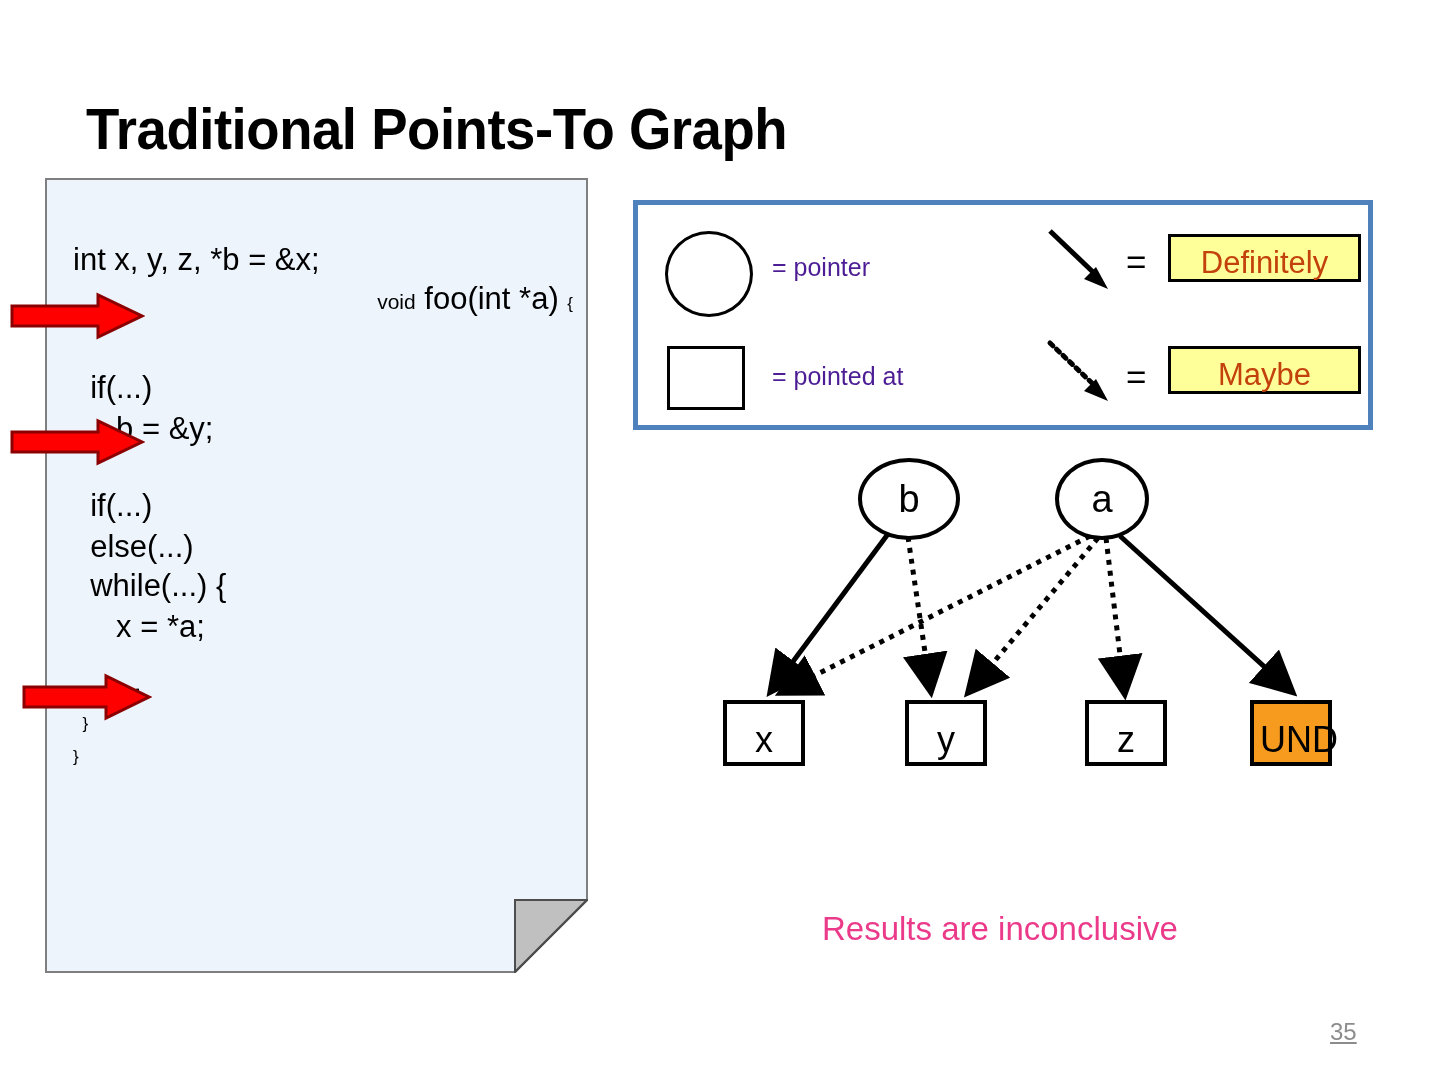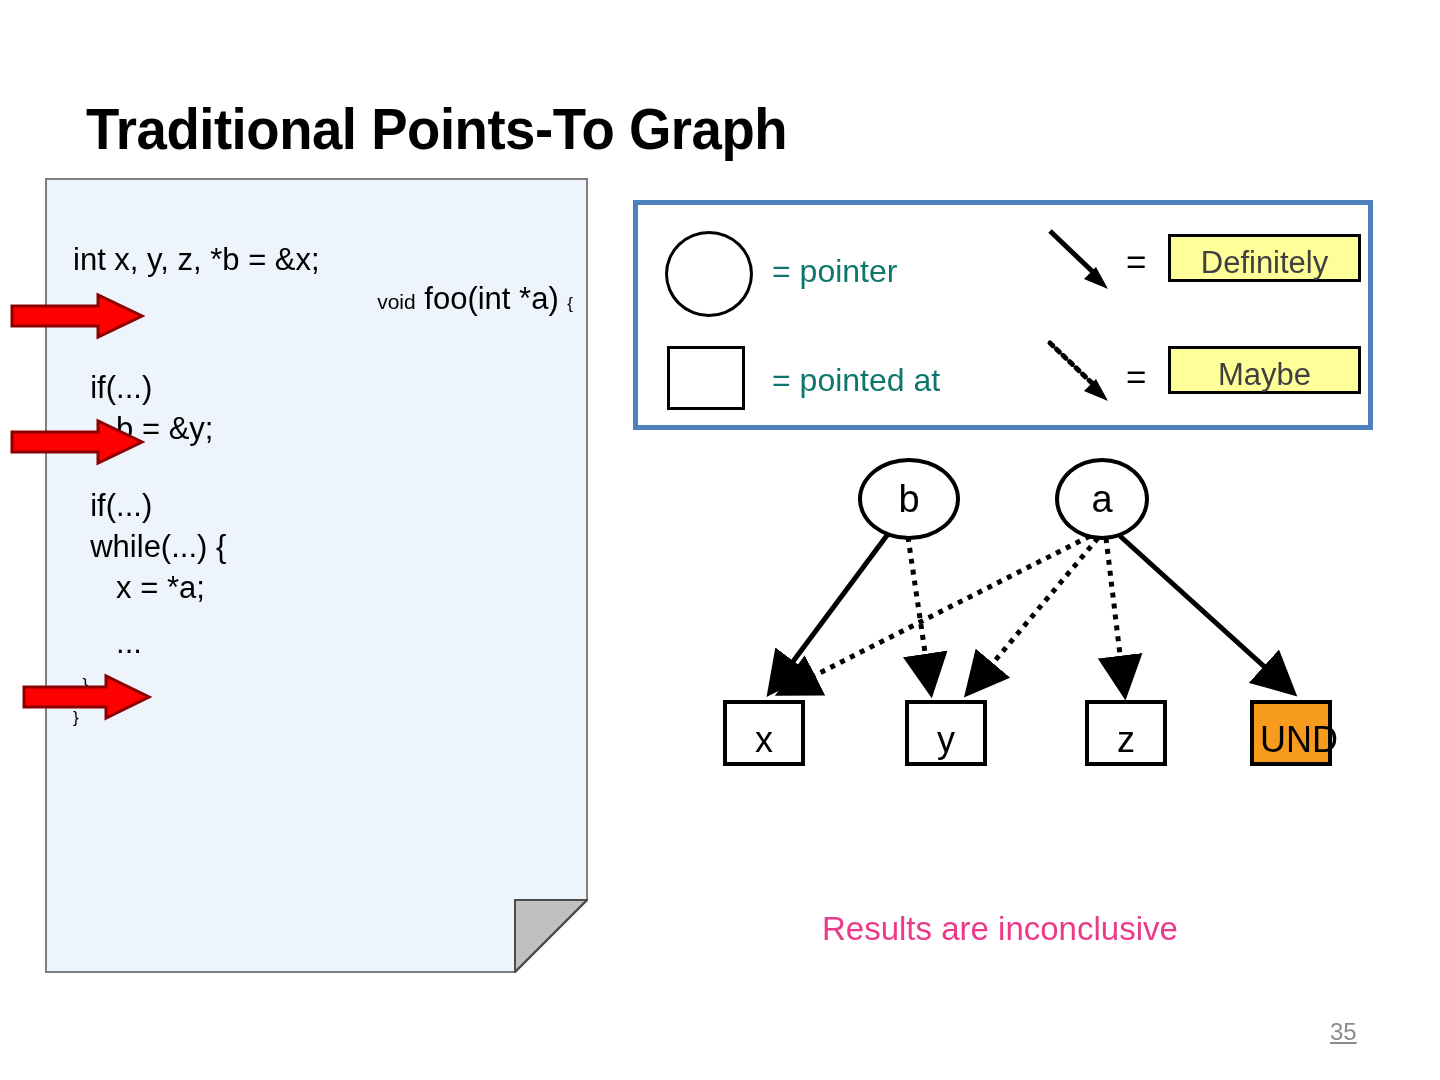--- a/index.html
+++ b/index.html
@@ -93,22 +93,22 @@
     position: absolute;
     left: 29px;
     top: 141px;
     width: 78px;
     height: 64px;
     border: 3px solid #000000;
     box-sizing: border-box;
   }
   .legend-text {
     position: absolute;
-    font-size: 32px;
-    color: #0f766e;
+    font-size: 25px;
+    color: #4c1d95;
     white-space: nowrap;
   }
   #legend-pointer-text { left: 134px; top: 48px; }
   #legend-pointedat-text { left: 134px; top: 157px; }
   .legend-equals {
     position: absolute;
     font-size: 35px;
     color: #000000;
   }
   #legend-eq-definitely { left: 488px; top: 37px; }
@@ -118,21 +118,21 @@
   }
   #legend-arrow-solid { left: 408px; top: 22px; }
   #legend-arrow-dotted { left: 408px; top: 134px; }
   .legend-chip {
     position: absolute;
     border: 3px solid #000000;
     background: #FFFF99;
     box-sizing: border-box;
     text-align: center;
     font-size: 31px;
-    color: #404040;
+    color: #c2410c;
     line-height: 1.0;
     padding-top: 10px;
   }
   #chip-definitely { left: 530px; top: 29px; width: 193px; height: 48px; }
   #chip-maybe { left: 530px; top: 141px; width: 193px; height: 48px; }
 
   
   #graph {
     position: absolute;
     left: 700px;
@@ -210,20 +210,21 @@
       <path d="M470,722 L542,722" stroke="#4D4D4D" stroke-width="2" fill="none"></path>
       <path d="M542,722 L470,794" stroke="#4D4D4D" stroke-width="2" fill="none"></path>
     </svg>
   </div>
   <div id="code-lines">
     <div class="code-line" style="margin-bottom:8px;margin-top:48px;">int x, y, z, *b = &amp;x;</div>
     <div class="code-line" style="margin-bottom:58px;text-align:right;"><span class="small">void</span><span> foo(int *a) </span><span class="tiny">{</span></div>
     <div class="code-line" style="margin-bottom:10px;">  if(...)</div>
     <div class="code-line" style="margin-bottom:46px;">     b = &amp;y;</div>
     <div class="code-line" style="margin-bottom:10px;">  if(...)</div>
+    <div class="code-line" style="margin-bottom:8px;">  else(...)</div>
     <div class="code-line" style="margin-bottom:10px;">  while(...) {</div>
     <div class="code-line" style="margin-bottom:24px;">     x = *a;</div>
     <div class="code-line" style="margin-bottom:6px;">     ...</div>
     <div class="code-line" style="margin-bottom:2px;"><span class="tiny">  }</span></div>
     <div class="code-line"><span class="tiny">}</span></div>
   </div>
 </div>
 
 <div class="red-arrow" style="left:10px; top:292px;">
   <svg width="135" height="48" viewBox="0 0 135 48">

